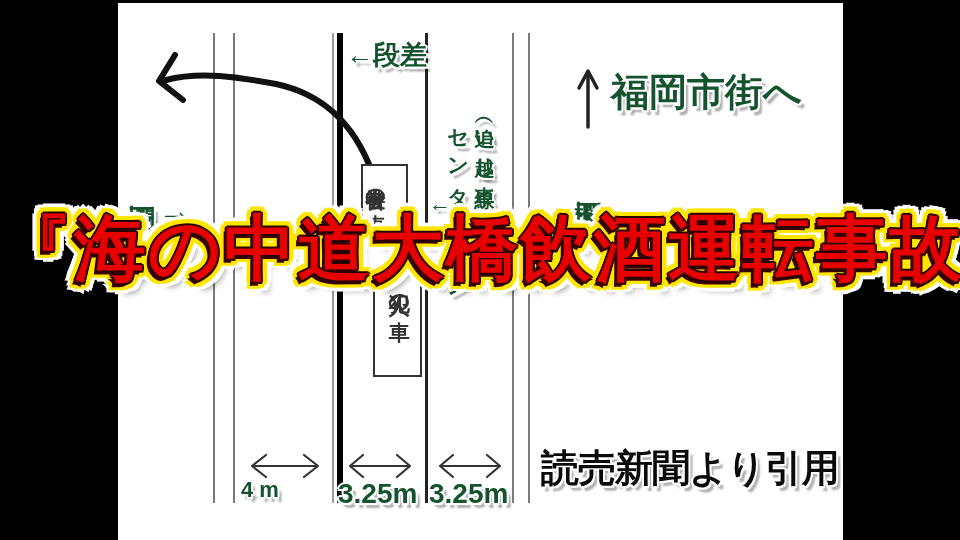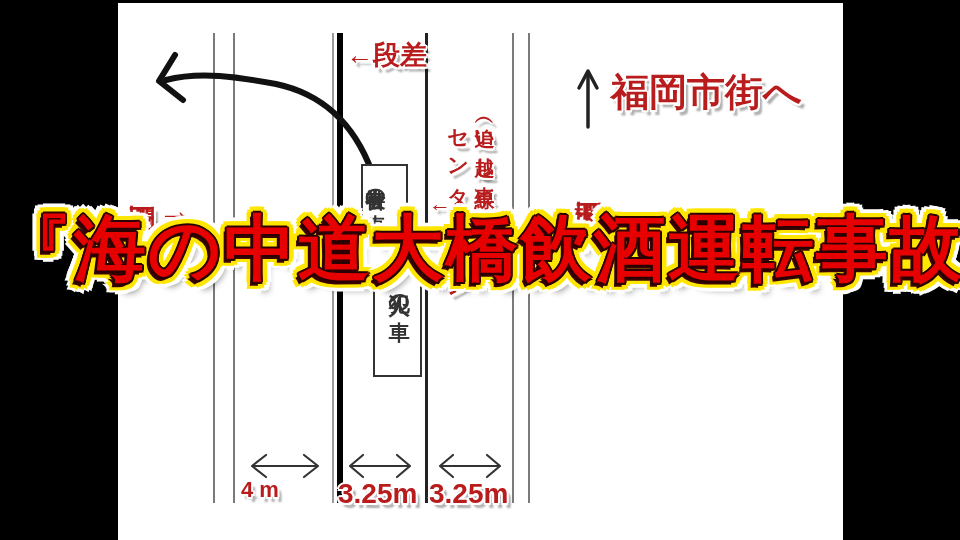--- a/index.html
+++ b/index.html
@@ -16,21 +16,21 @@
   .l-rail-lo{left:213px;width:2px;background:#7a7a7a;}
   .l-rail-li{left:233px;width:2px;background:#7a7a7a;}
   .l-step-thin{left:332px;width:2px;background:#9a9a9a;}
   .l-step-thick{left:337px;width:6px;background:#000;}
   .l-center{left:425px;width:3px;background:#222;}
   .l-rail-ri{left:512px;width:2px;background:#7a7a7a;}
   .l-rail-ro{left:528px;width:2px;background:#7a7a7a;}
   svg.overlay{position:absolute;left:0;top:0;z-index:3;}
   
   .halo{
-    position:absolute;z-index:4;color:#b91c1c;font-weight:bold;line-height:1;white-space:nowrap;
+    position:absolute;z-index:4;color:#14532d;font-weight:bold;line-height:1;white-space:nowrap;
     text-shadow:
       2px 0 0 #fff,-2px 0 0 #fff,0 2px 0 #fff,0 -2px 0 #fff,
       1.5px 1.5px 0 #fff,-1.5px 1.5px 0 #fff,1.5px -1.5px 0 #fff,-1.5px -1.5px 0 #fff,
       4px 5px 2px rgba(0,0,0,0.32);
   }
   .vert{writing-mode:vertical-rl;text-orientation:mixed;}
   .carbox{
     position:absolute;z-index:4;background:#fff;border:2px solid #333;box-sizing:border-box;
   }
   .carbox .txt{
@@ -124,16 +124,17 @@
 
   <div class="halo" style="left:429px;top:193px;font-size:22px;">←</div>
   <div class="halo vert" style="left:448px;top:114px;font-size:21px;letter-spacing:5px;">センターライン</div>
 
   <div class="halo vert" style="left:475px;top:110px;font-size:20px;letter-spacing:3px;">（追い越し車線）</div>
 
   <div class="halo" style="left:241px;top:479px;font-size:22px;">4 m</div>
   <div class="halo" style="left:338px;top:480px;font-size:28px;">3.25m</div>
   <div class="halo" style="left:429px;top:480px;font-size:28px;">3.25m</div>
 
+  <div class="halo" style="left:541px;top:449px;font-size:38px;letter-spacing:-1px;color:#0a0a0a;">読売新聞より引用</div>
 
   <div class="title">『海の中道大橋飲酒運転事故』</div>
 
 </div>
 
 </body></html>

